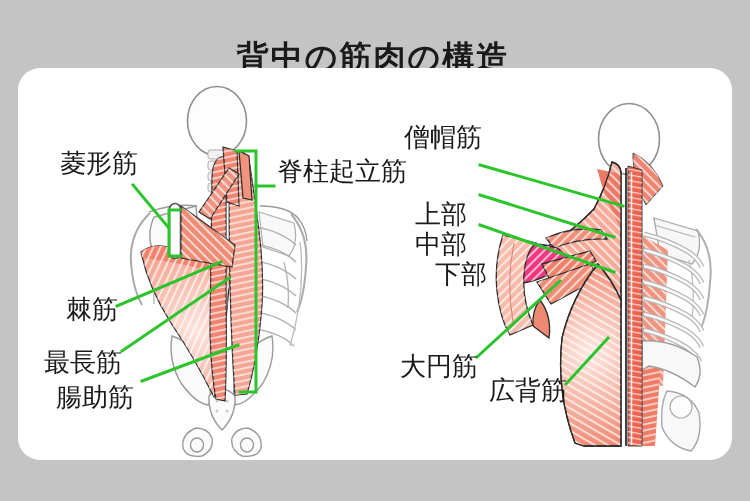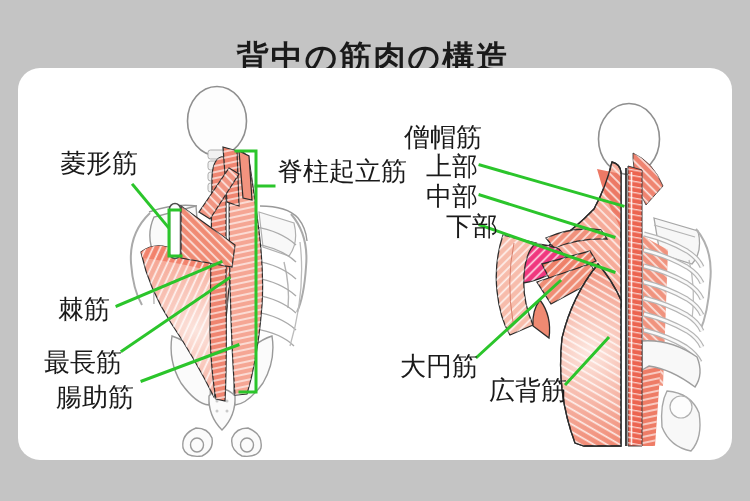--- a/index.html
+++ b/index.html
@@ -16,21 +16,21 @@
   }
   .card {
     position:absolute; left:18px; top:68px; width:714px; height:392px;
     background:var(--card,#ffffff); border-radius:22px;
   }
   svg.fig { position:absolute; left:0; top:0; pointer-events:none; }
   .lbl {
     position:absolute; font-size:26px; font-weight:normal; line-height:1.05;
     color:var(--text,#1a1a1a); white-space:nowrap;
   }
-  .lbl.r { width:74px; text-align:right; }
+  .lbl.r { width:74px; text-align:center;margin-top:48px; }
 </style>
 </head>
 <body>
 
 <div class="title">背中の筋肉の構造</div>
 
 <div class="card"></div>
 
 <svg class="fig" width="750" height="501" viewBox="0 0 750 501">
   <defs>
@@ -220,21 +220,21 @@
     <path d="M480,165 L623,206"></path>
     <path d="M480,195 L614,237"></path>
     <path d="M480,225 L614,272"></path>
     <path d="M477,357 L560,281"></path>
     <path d="M566,384 L608,338"></path>
   </g>
 </svg>
 
 <div class="lbl" style="left:60px;top:150px">菱形筋</div>
 <div class="lbl" style="left:277px;top:158px">脊柱起立筋</div>
-<div class="lbl" style="left:58px;top:296px">棘筋</div>
+<div class="lbl" style="left:66px;top:296px">棘筋</div>
 <div class="lbl" style="left:44px;top:349px">最長筋</div>
 <div class="lbl" style="left:56px;top:384px">腸助筋</div>
 
 <div class="lbl" style="left:404px;top:124px">僧帽筋</div>
 <div class="lbl r" style="left:404px;top:153px">上部</div>
 <div class="lbl r" style="left:404px;top:183px">中部</div>
 <div class="lbl r" style="left:424px;top:213px">下部</div>
 <div class="lbl" style="left:400px;top:353px">大円筋</div>
 <div class="lbl" style="left:489px;top:377px">広背筋</div>
 

